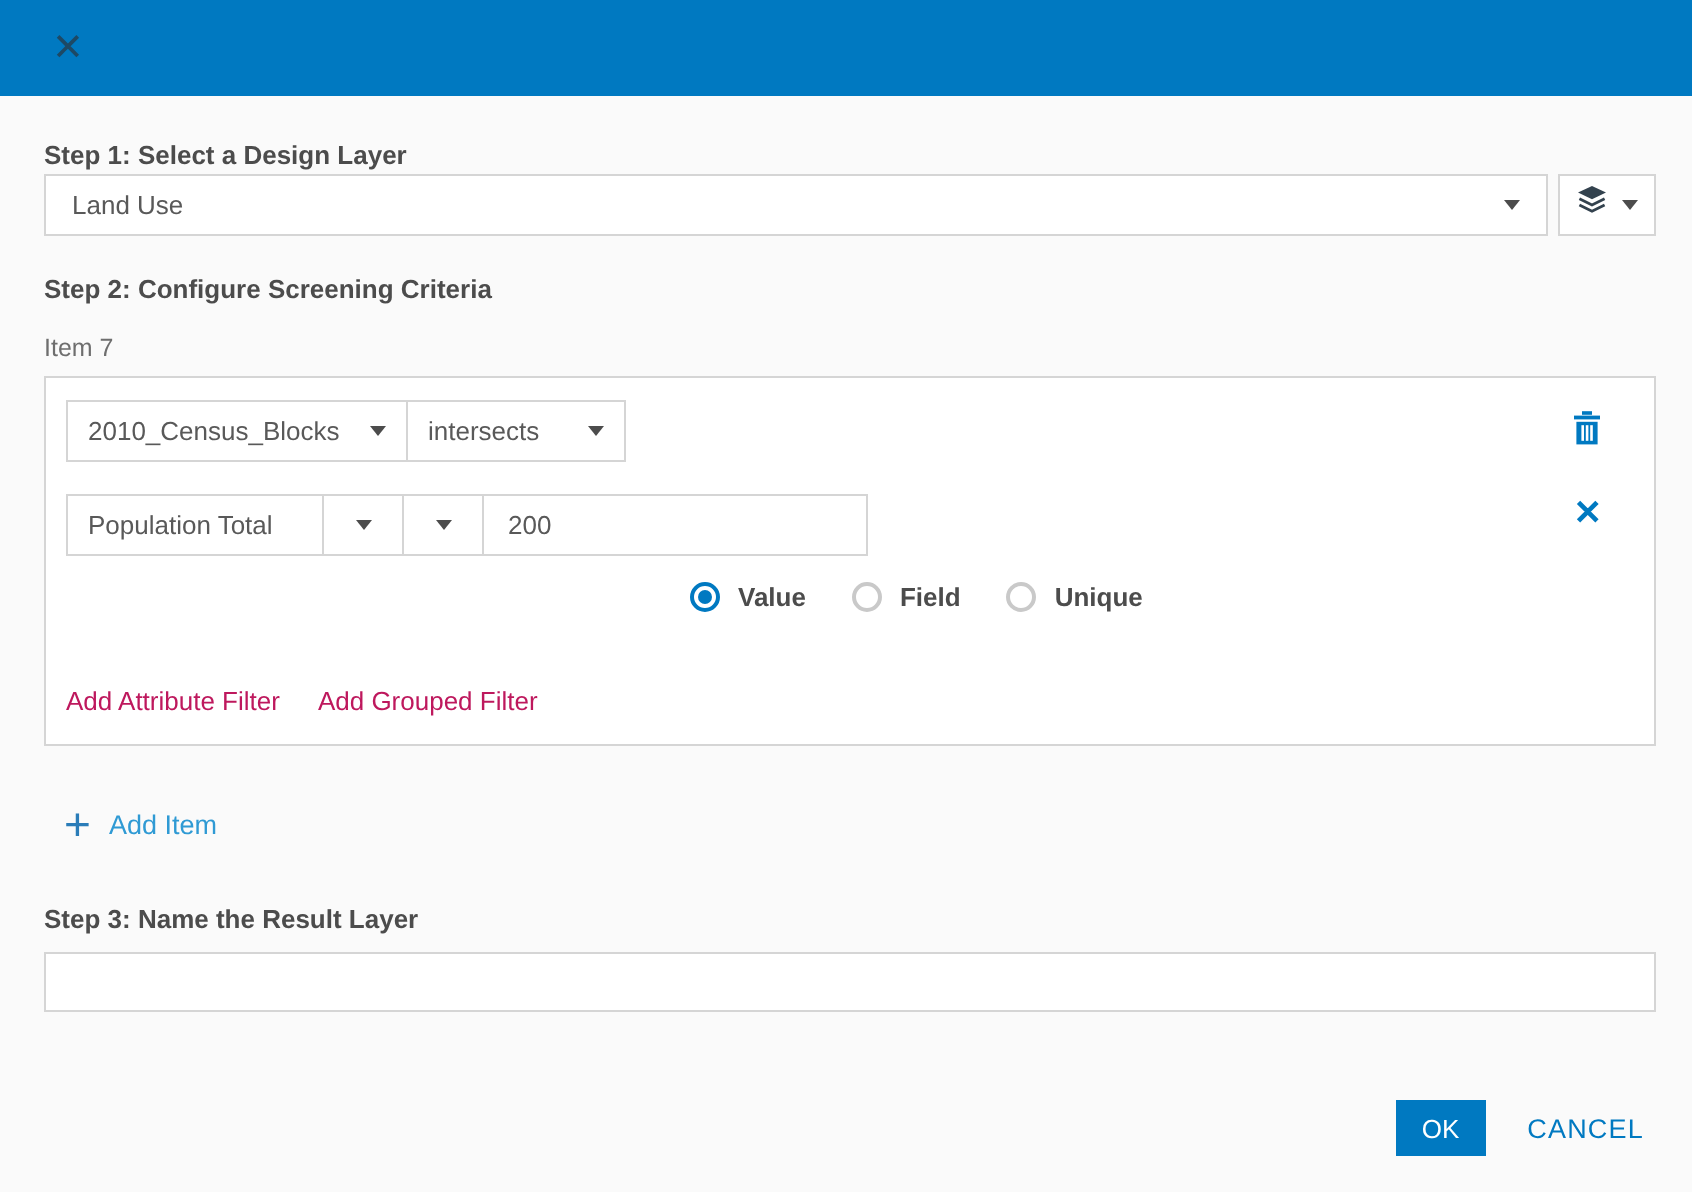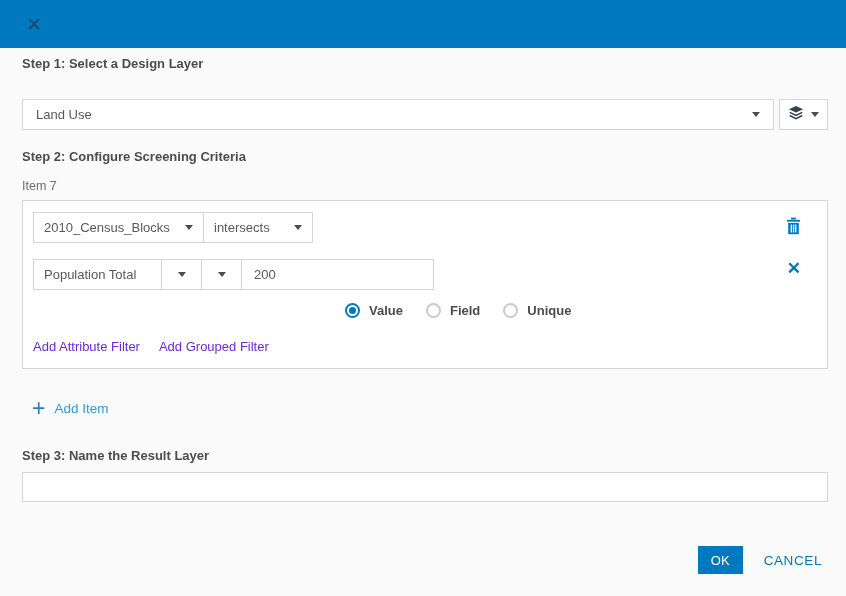--- a/index.html
+++ b/index.html
@@ -20,25 +20,25 @@
   }
   .header-title { color: #ffffff; font-size: 15px; letter-spacing: .2px; }
   .close-btn {
     color: #1d4965; font-size: 19px; line-height: 1; cursor: pointer;
     font-weight: 400; padding: 2px 4px;
   }
 
   
   .content { padding: 0 18px 0 22px; }
   .step-label { font-size: 13px; font-weight: bold; color: #4c4c4c; }
-  .step1-label { margin-top: 8px; }
+  .step1-label { margin-top: 22px; }
   .step2-label { margin-top: 19px; }
   .step3-label { margin-top: 31px; }
 
-  .select-row { display: flex; gap: 5px; margin-top: 28px; border-radius: 10px; }
+  .select-row { display: flex; gap: 5px; margin-top: 2px; border-radius: 10px; }
   .select {
     flex: 1; height: 31px; background: #fff; border: 1px solid #d5d5d5;
     display: flex; align-items: center; justify-content: space-between;
     padding: 0 13px; font-size: 13px; color: #595959; cursor: pointer;
   }
   .layers-btn {
     width: 49px; height: 31px; background: #fff; border: 1px solid #d5d5d5;
     display: flex; align-items: center; justify-content: center; gap: 7px;
     cursor: pointer;
   }
@@ -90,21 +90,21 @@
     border: 2px solid #c9c9c9; background: #fff;
     display: inline-flex; align-items: center; justify-content: center;
   }
   .radio-item.checked .radio-circle { border-color: #0079c1; }
   .radio-item.checked .radio-circle::after {
     content: ""; width: 7px; height: 7px; border-radius: 50%; background: #0079c1;
   }
   .radio-label { font-size: 13px; font-weight: bold; color: #4c4c4c; margin-left: 9px; }
 
   .links-row { display: flex; gap: 19px; margin: 21px 0 5px 0; }
-  .text-link { font-size: 13px; color: #6d28d9; cursor: pointer; text-decoration: none; }
+  .text-link { font-size: 13px; color: #be185d; cursor: pointer; text-decoration: none; margin-top: 16px; }
 
   .add-item-row { display: flex; align-items: center; gap: 9px; margin: 30px 0 0 10px; cursor: pointer; width: max-content; }
   .plus-icon { color: #2a7cb8; font-size: 23px; line-height: 18px; font-weight: 400; }
   .add-item-label { font-size: 13.5px; color: #2f9ad4; }
 
   .step3-input {
     display: block; width: 100%; height: 30px; margin-top: 9px;
     border: 1px solid #d5d5d5; background: #fff; outline: none;
     font-family: "Liberation Sans", sans-serif; font-size: 13px; color: #595959;
     padding: 0 12px;

